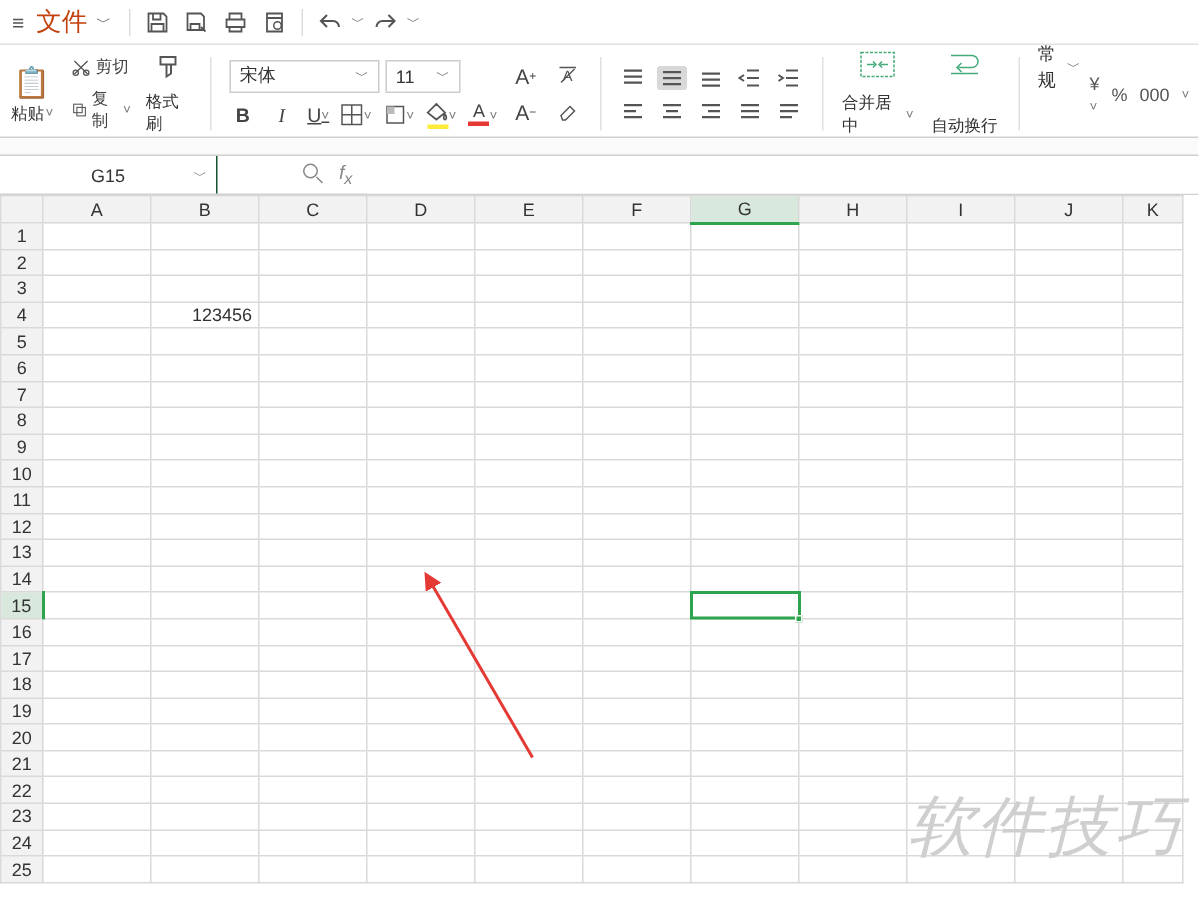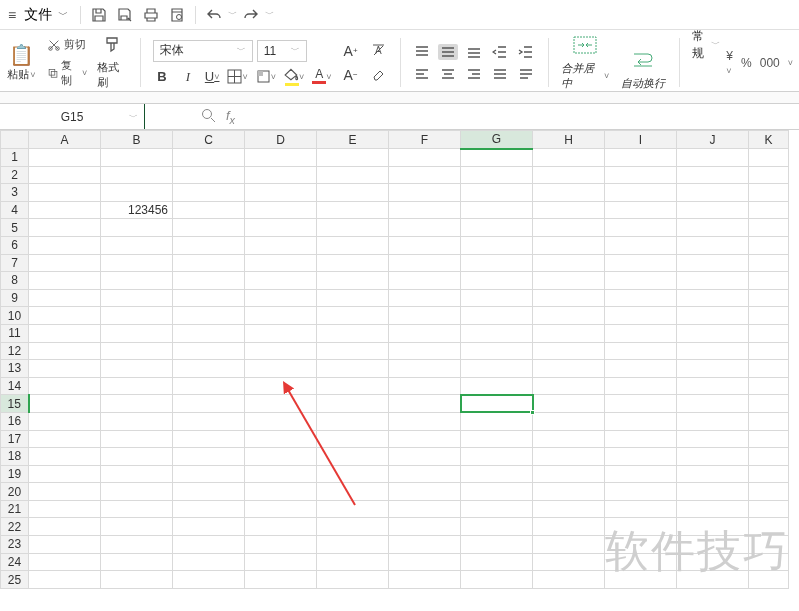--- a/index.html
+++ b/index.html
@@ -1,21 +1,21 @@
 <!DOCTYPE html>
 <html><head>
 <meta charset="utf-8">
 <style>
   * { box-sizing: border-box; margin: 0; padding: 0; font-family: "Microsoft YaHei", Arial, sans-serif; }
   body { width: 799px; height: 611px; background: #fff; overflow: hidden; position: relative; font-size: 12px; color: #333; }
 
   
   .menubar { display: flex; align-items: center; height: 30px; padding: 0 6px; border-bottom: 1px solid #e0e0e0; gap: 2px; }
   .menubar .hamburger { font-size: 14px; color: #555; padding: 0 2px; }
-  .menubar .file-label { font-size: 14px; color: #000000; padding: 0 4px; }
+  .menubar .file-label { font-size: 17px; color: #c2410c; padding: 0 4px; }
   .menubar .chev { font-size: 10px; color: #666; padding-right: 6px; }
   .menubar .sep { width: 1px; height: 18px; background: #ddd; margin: 0 4px; }
   .menubar .qa-icon { width: 18px; height: 18px; display: flex; align-items: center; justify-content: center; color: #555; margin: 0 3px; }
   .menubar .qa-icon svg { width: 16px; height: 16px; }
   .menubar .tabs { display: flex; align-items: center; margin-left: 10px; gap: 14px; font-size: 13px; }
   .menubar .tab { color: #555; padding: 2px 4px; }
   .menubar .tab.active { background: #2ea44f; color: #fff; border-radius: 2px; padding: 2px 8px; }
 
   
   .ribbon { display: flex; align-items: stretch; height: 62px; border-bottom: 1px solid #d0d0d0; padding: 4px 6px 0 6px; gap: 10px; }
@@ -50,21 +50,21 @@
 
   .incdec { display:flex; flex-direction:column; gap:6px; justify-content:center; }
   .incdec .fbtn { font-size:14px; }
 
   .align-group { display: flex; flex-direction: column; gap: 6px; justify-content: center; }
   .align-row { display: flex; gap: 6px; }
   .abtn { width: 20px; height: 16px; display: flex; align-items: center; justify-content: center; }
   .abtn.active { background: #d8d8d8; border-radius: 2px; }
   .abtn svg { width: 16px; height: 14px; }
 
-  .merge-group, .wrap-group { display:flex; flex-direction:column; align-items:center; justify-content:flex-end; width:56px;font-style:italic; }
+  .merge-group, .wrap-group { display:flex; flex-direction:column; align-items:center; justify-content:space-between; width:56px; }
   .merge-group .icon, .wrap-group .icon { font-size:18px; margin-bottom:2px; }
   .merge-group .lbl, .wrap-group .lbl { font-size:11px; display:flex; align-items:center; gap:1px; }
 
   .numfmt { display:flex; flex-direction:row; gap:6px; justify-content:center; }
   .numfmt .sel { height:22px; border:0; border-bottom:1px solid transparent; font-size:12px; display:flex; align-items:center; gap:4px; }
   .numfmt .row2 { display:flex; gap:8px; align-items:center; color:#555; font-size:12px; }
 
   
   .fxbar { display:flex; align-items:center; height:26px; border-bottom:1px solid #d0d0d0; }
   .namebox { width:145px; height:100%; border-right:1px solid #14532d; display:flex; align-items:center; justify-content:center; position:relative; font-size:12px; color:#333; }
@@ -83,21 +83,21 @@
   table.sheet th.corner { width:28px; height:18px; background:#f2f2f2; }
   table.sheet th.colh { height:18px; background:#f2f2f2; text-align:center; }
   table.sheet th.rowh { width:28px; background:#f2f2f2; text-align:center; height:17.6px; }
   table.sheet th.colh.sel { background:#d8e8dc; border-bottom:2px solid #2ea44f; }
   table.sheet th.rowh.sel { background:#d8e8dc; border-right:2px solid #2ea44f; }
   table.sheet td { height:17.6px; padding:0 4px; text-align:right; }
   table.sheet td.selcell { outline:2px solid #2ea44f; outline-offset:-1px; position:relative; }
   .handle { position:absolute; right:-3px; bottom:-3px; width:5px; height:5px; background:#2ea44f; border:1px solid #fff; }
 
   
-  .watermark { position:absolute; right:10px; bottom:30px; font-size:44px; color:#cfcfcf; letter-spacing:2px; pointer-events:none; }
+  .watermark { position:absolute; right:10px; bottom:30px; font-size:44px; color:#cfcfcf; letter-spacing:2px; pointer-events:none;font-style:italic; }
 
   
   .arrow-svg { position:absolute; left:275px; top:380px; pointer-events:none; }
 
   .dd { font-size:9px; color:#777; }
 </style>
 </head>
 <body>
 
 <div class="menubar">

